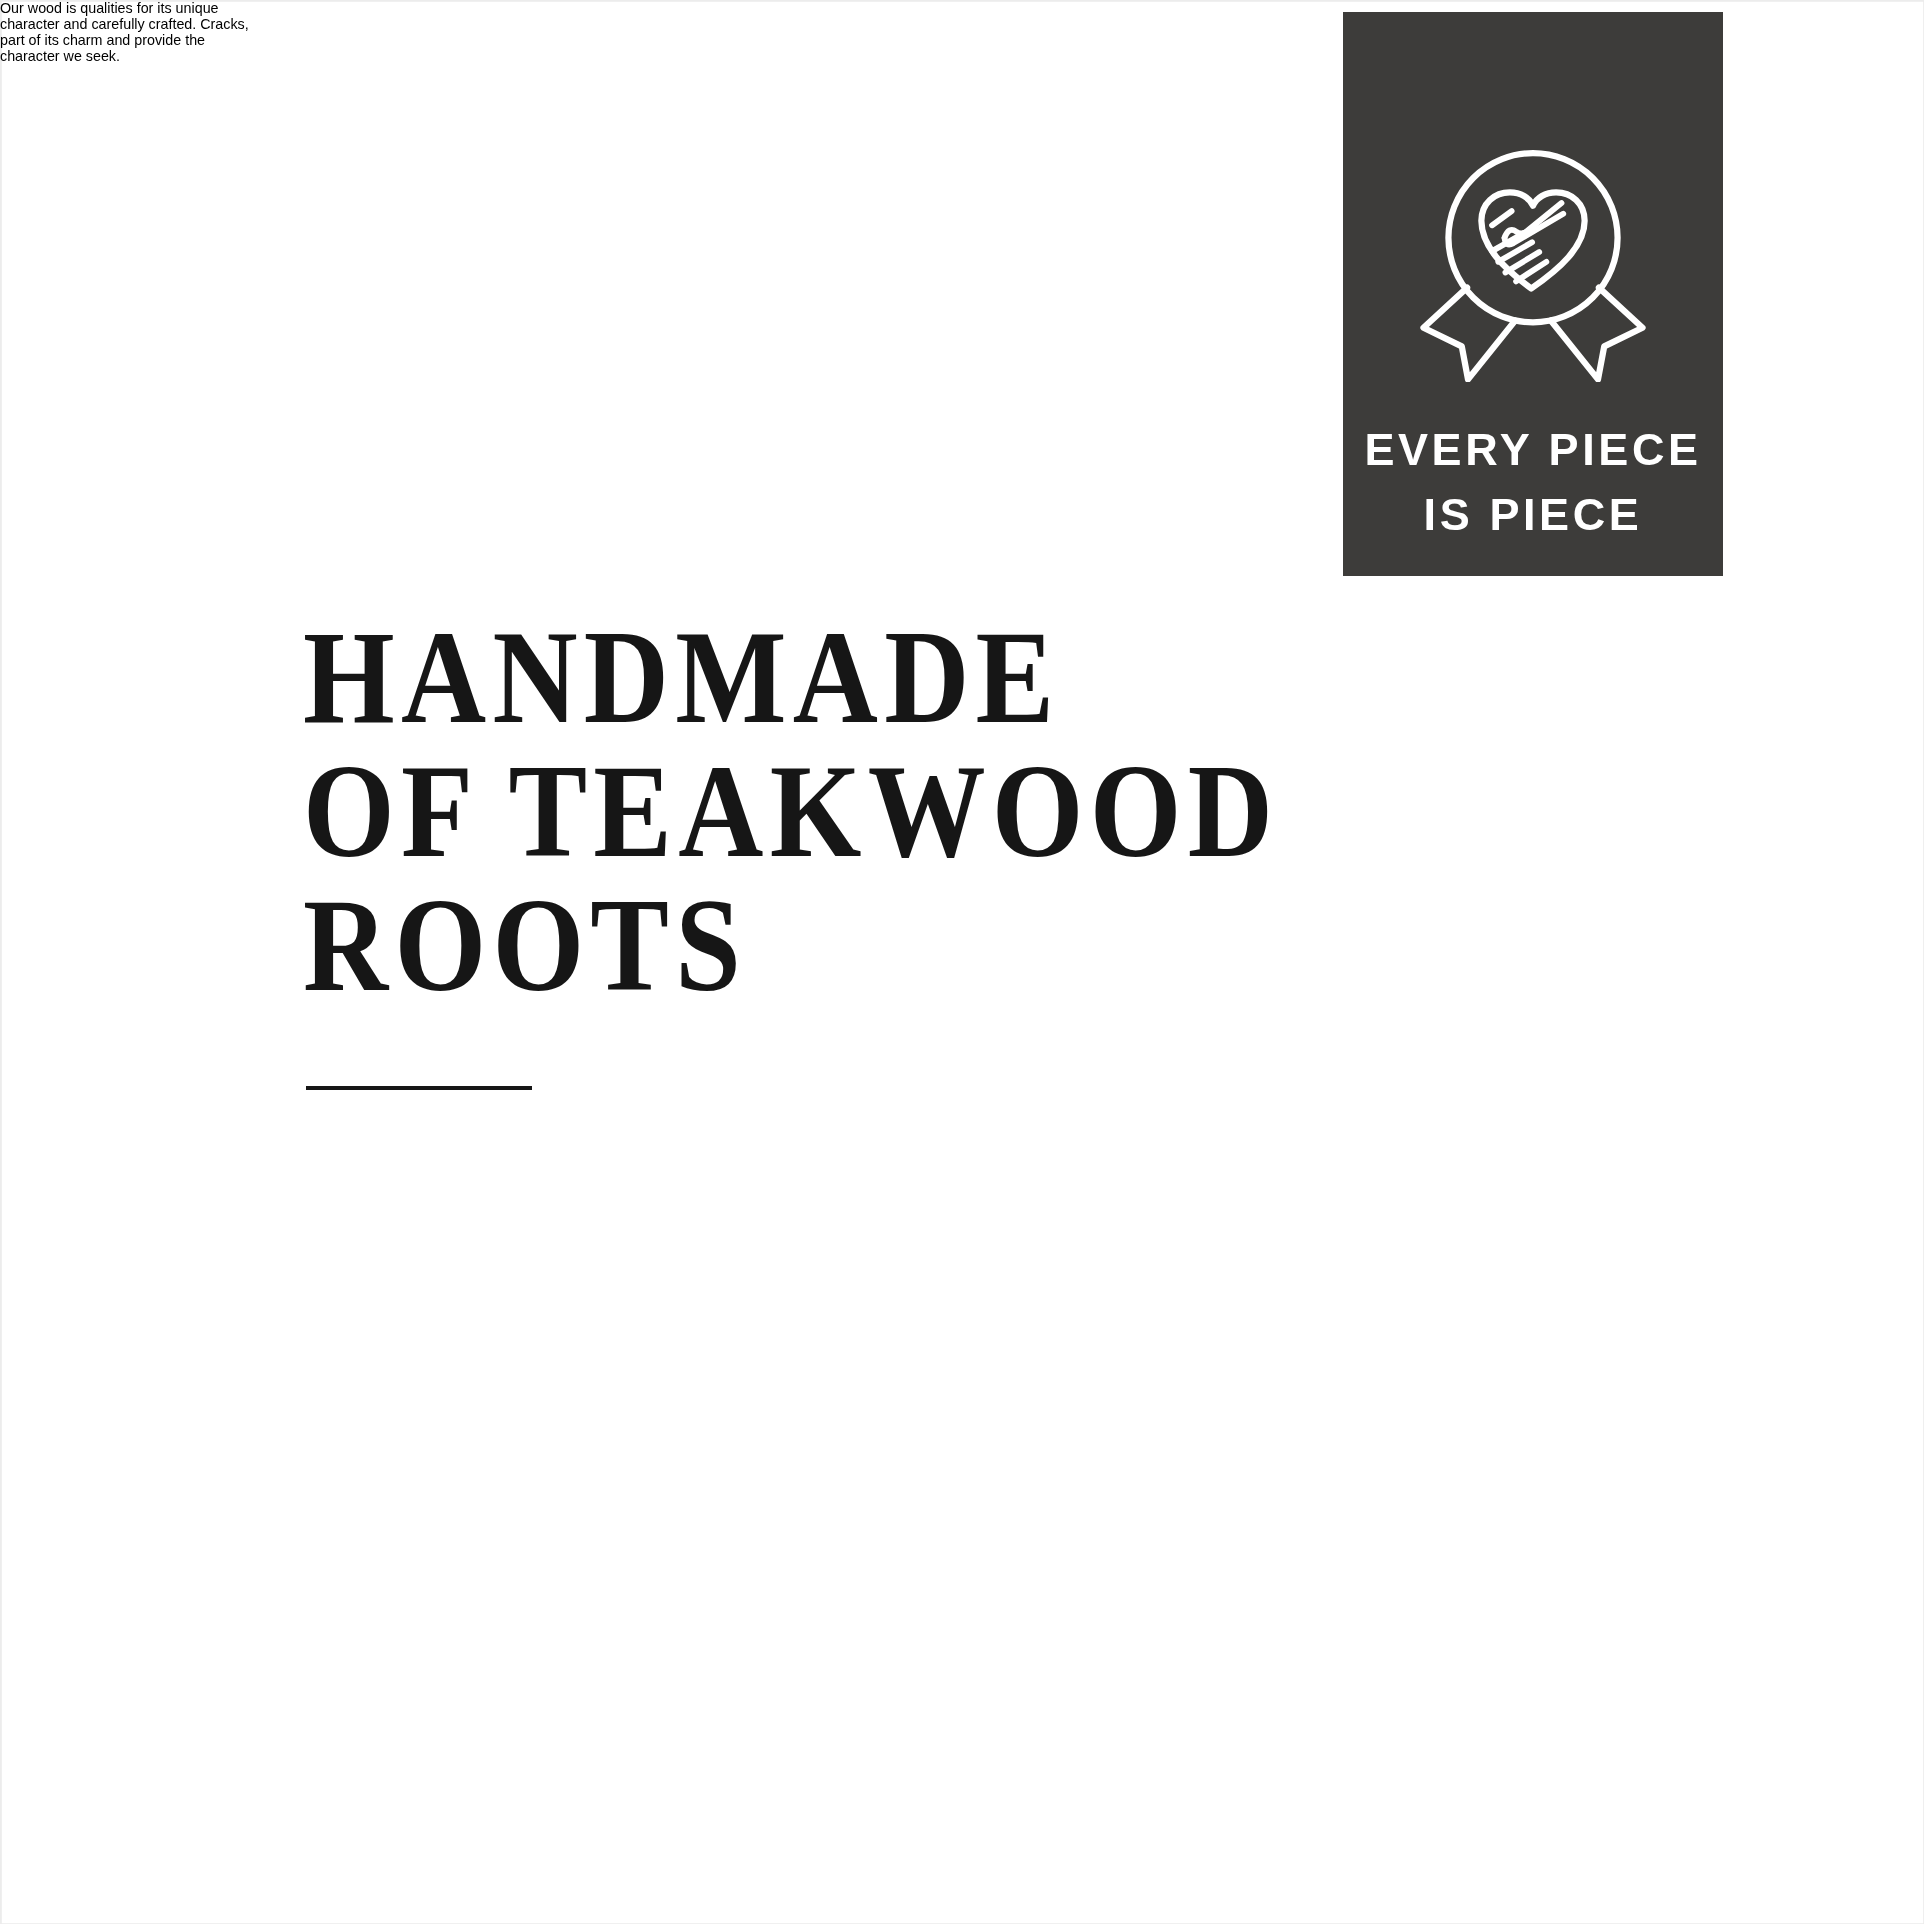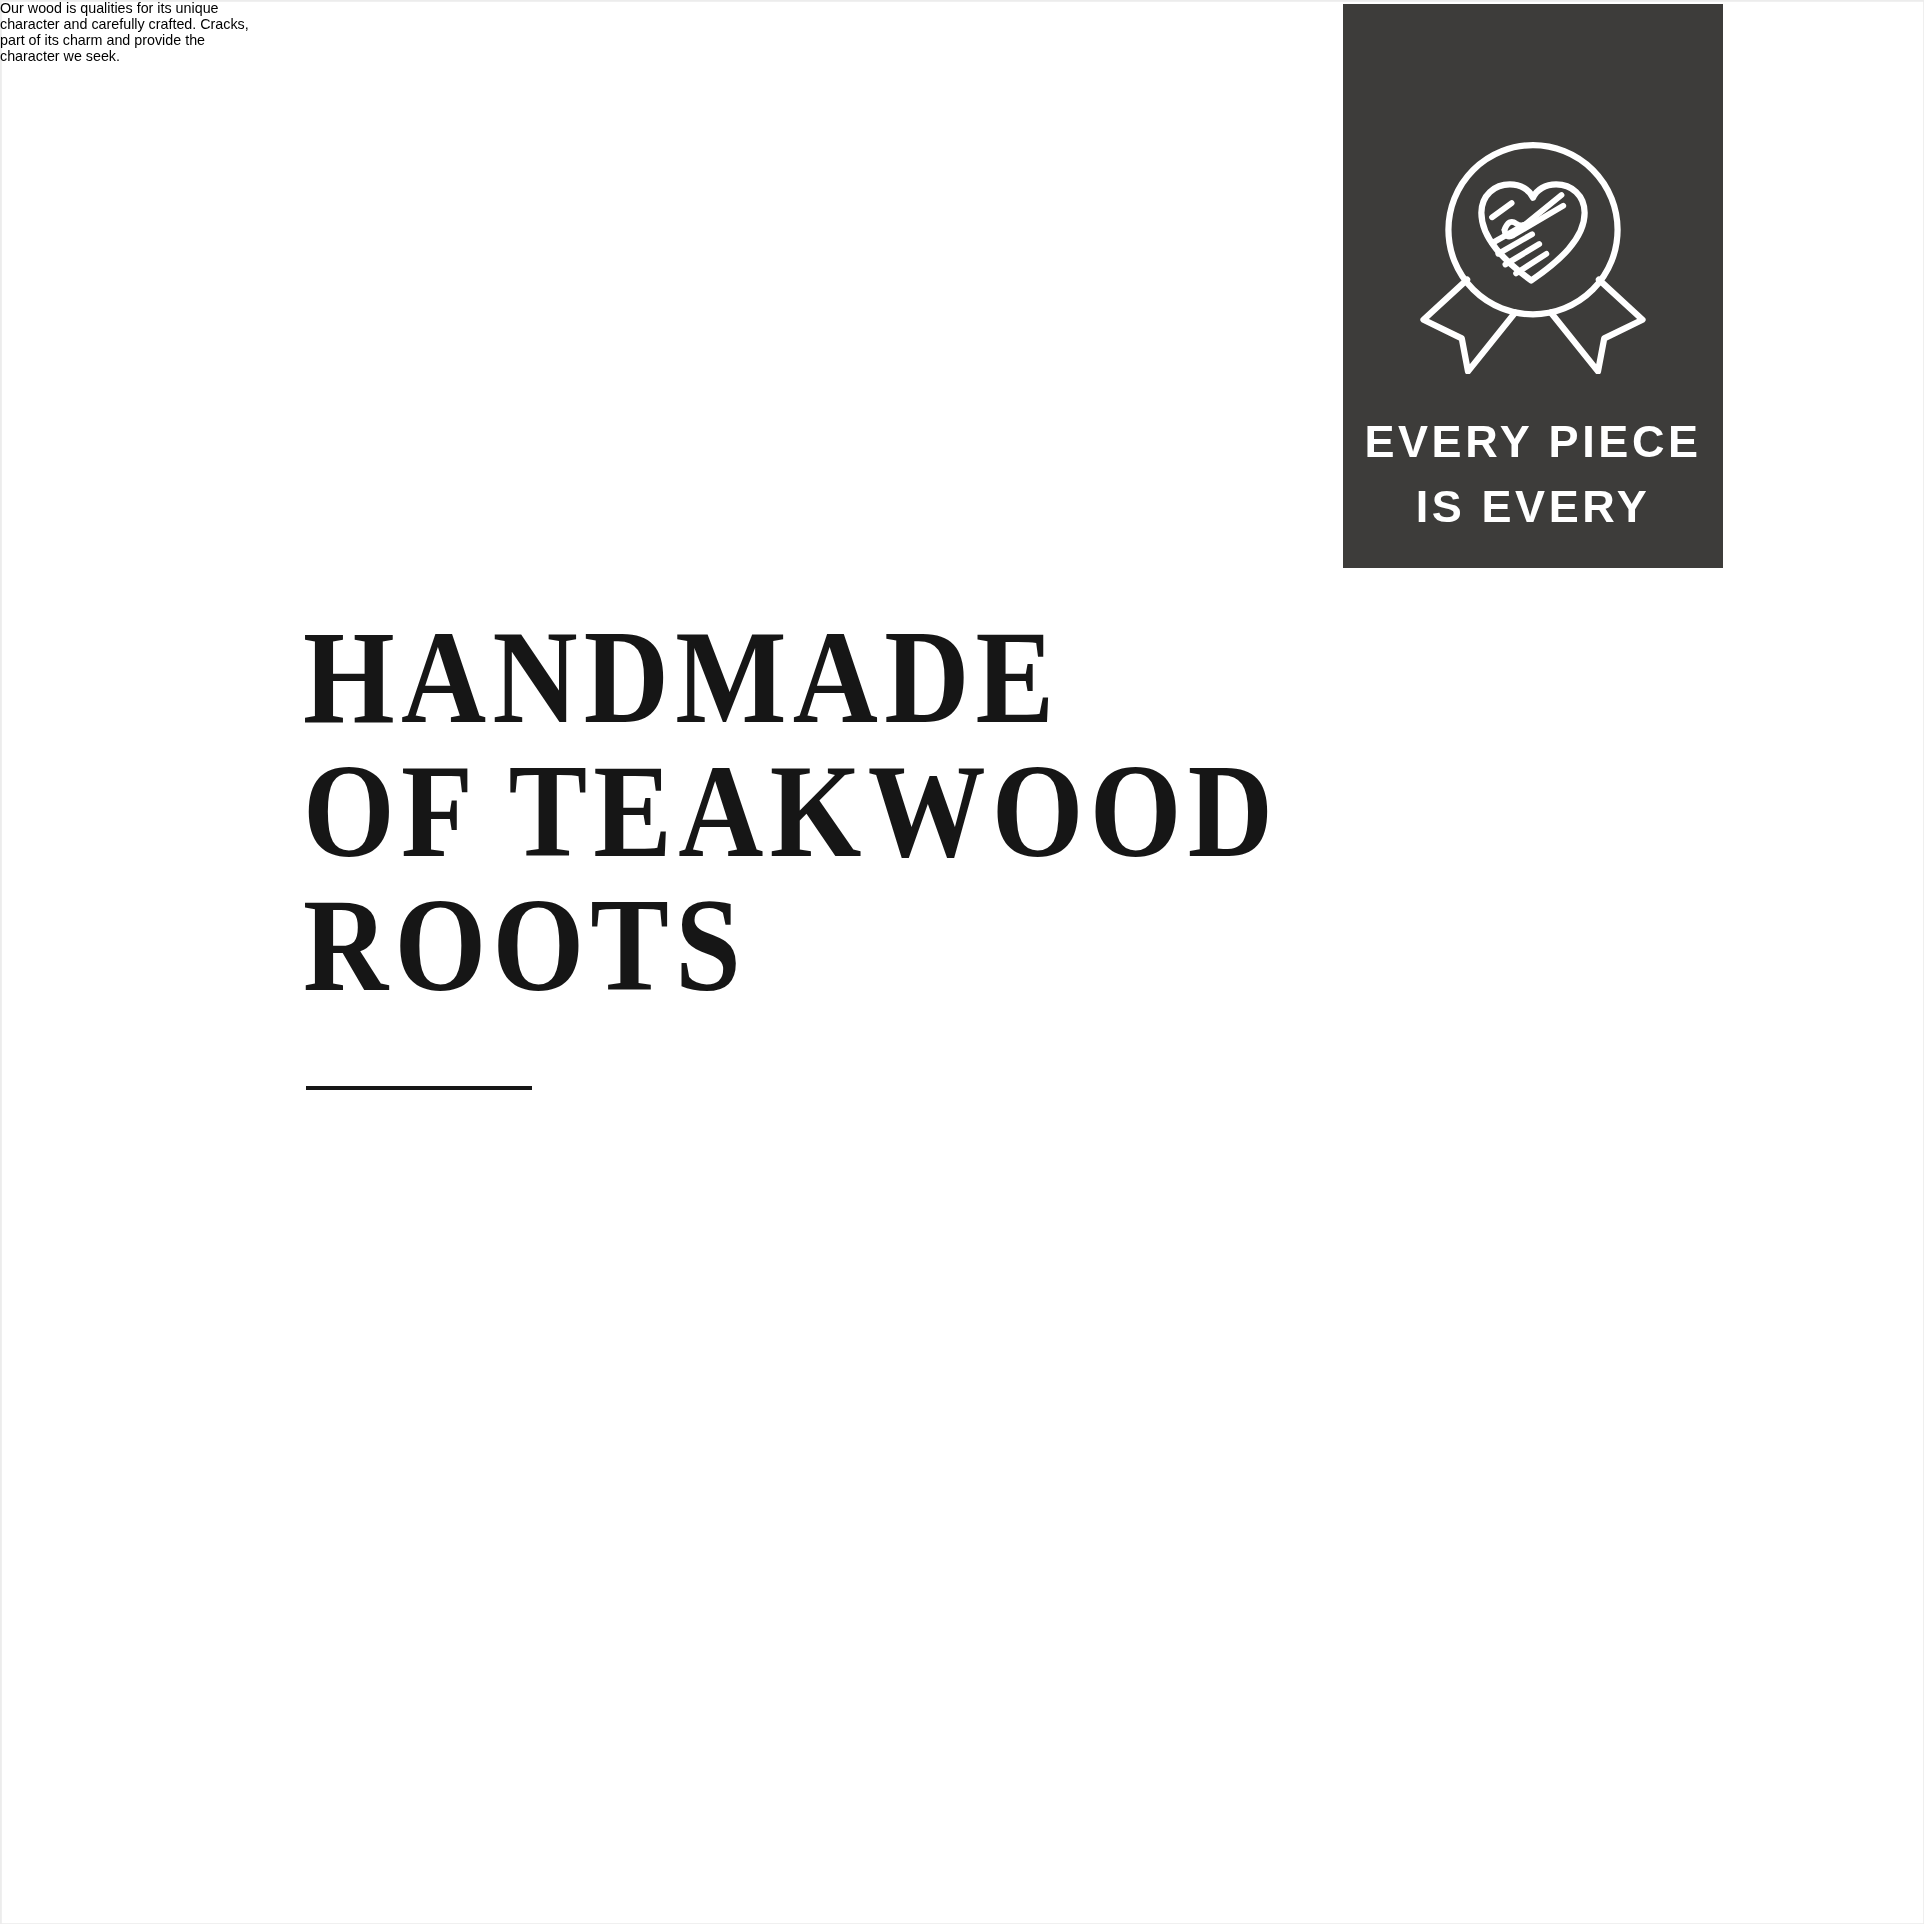--- a/index.html
+++ b/index.html
@@ -8,21 +8,21 @@
     width:1925px;height:1925px;
     background:#ffffff;
     overflow:hidden;
     box-shadow: inset 0 0 0 1.8px #ececec;
     font-family:"Liberation Sans", sans-serif;
   }
 
   
   .badge{
     position:absolute;
-    left:1343px;top:4px;
+    left:1343px;top:12px;
     width:380px;height:564px;
     background:#3d3c3a;
   }
   .badge-icon{
     position:absolute;
     left:74px;top:94px;
     width:232px;height:276px;
   }
   .badge-text{
     position:absolute;
@@ -98,21 +98,21 @@
         <path d="M 84 134 L 106 118"></path>
         <path d="M 84 163 L 121 142"></path>
         <path d="M 91 175 L 129 153"></path>
         <path d="M 99 187 L 137 164"></path>
         <path d="M 111 197 L 145 175"></path>
       </g>
     </svg>
 
     <div class="badge-text">
       <div>EVERY PIECE</div>
-      <div>IS EVERY</div>
+      <div>IS PIECE</div>
     </div>
   </div>
 
   <h1 class="heading">
     <div>HANDMADE</div>
     <div>OF TEAKWOOD</div>
     <div>ROOTS</div>
   </h1>
 
   <div class="divider"></div>

